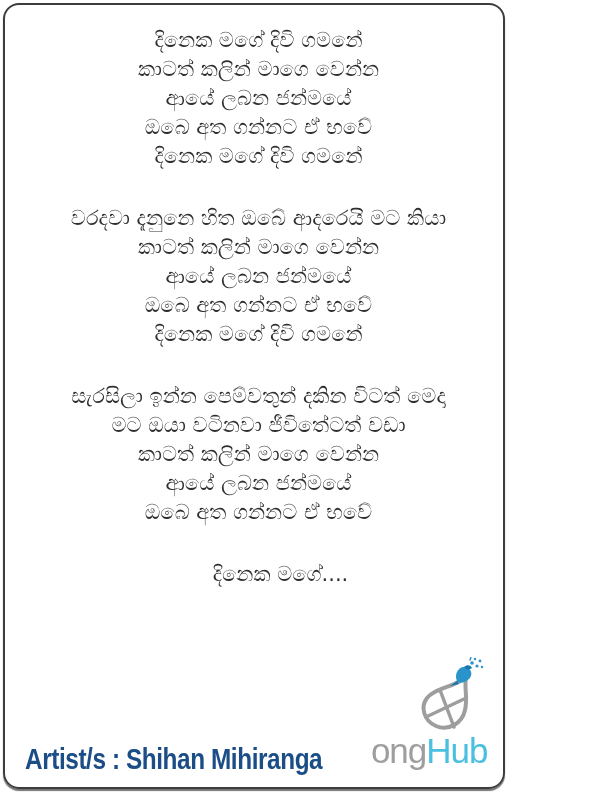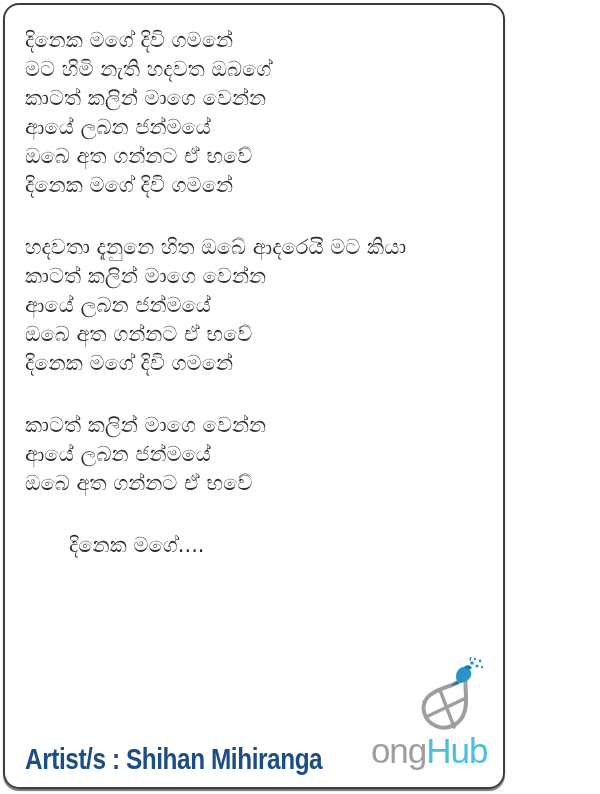--- a/index.html
+++ b/index.html
@@ -3,20 +3,21 @@
 <meta charset="utf-8">
 <style>
   html,body{margin:0;padding:0;background:#ffffff;}
   .page{
     position:relative;
     width:508px;height:794px;
     background:#ffffff;
     font-family:"DejaVu Sans",sans-serif;
     overflow:hidden;
     box-sizing:border-box;
+    text-align:center;
   }
   .sheet-border{
     position:absolute;
     left:3px;top:3px;right:3px;bottom:5px;
     border:2px solid #3d3d3d;
     border-radius:16px;
     box-shadow:0 2px 1px rgba(0,0,0,0.55);
     pointer-events:none;
   }
   .lyrics{
@@ -73,34 +74,35 @@
 </head>
 <body>
 
 <div class="page">
 
   <div class="sheet-border"></div>
 
   <div class="lyrics" id="lyrics">
       <div class="stanza">
         <div class="lyric-line">දිනෙක මගේ දිවි ගමනේ</div>
-        <div class="lyric-line">මට හිමි නැති හදවත ඔබගේ</div>
         <div class="lyric-line">කාටත් කලින් මාගෙ වෙන්න</div>
         <div class="lyric-line">ආයේ ලබන ජන්මයේ</div>
         <div class="lyric-line">ඔබෙ අත ගන්නට ඒ භවේ</div>
         <div class="lyric-line">දිනෙක මගේ දිවි ගමනේ</div>
       </div>
       <div class="stanza">
-        <div class="lyric-line">හදවතා දැනුනෙ හිත ඔබේ ආදරෙයි මට කියා</div>
+        <div class="lyric-line">වරදවා දැනුනෙ හිත ඔබේ ආදරෙයි මට කියා</div>
         <div class="lyric-line">කාටත් කලින් මාගෙ වෙන්න</div>
         <div class="lyric-line">ආයේ ලබන ජන්මයේ</div>
         <div class="lyric-line">ඔබෙ අත ගන්නට ඒ භවේ</div>
         <div class="lyric-line">දිනෙක මගේ දිවි ගමනේ</div>
       </div>
       <div class="stanza">
+        <div class="lyric-line">සැරසිලා ඉන්න පෙම්වතුන් දකින විටත් මෙදා</div>
+        <div class="lyric-line">මට ඔයා වටිනවා ජීවිතේටත් වඩා</div>
         <div class="lyric-line">කාටත් කලින් මාගෙ වෙන්න</div>
         <div class="lyric-line">ආයේ ලබන ජන්මයේ</div>
         <div class="lyric-line">ඔබෙ අත ගන්නට ඒ භවේ</div>
       </div>
       <div class="stanza">
         <div class="lyric-line">දිනෙක මගේ....</div>
       </div>
     </div>
 
   <div class="footer">

